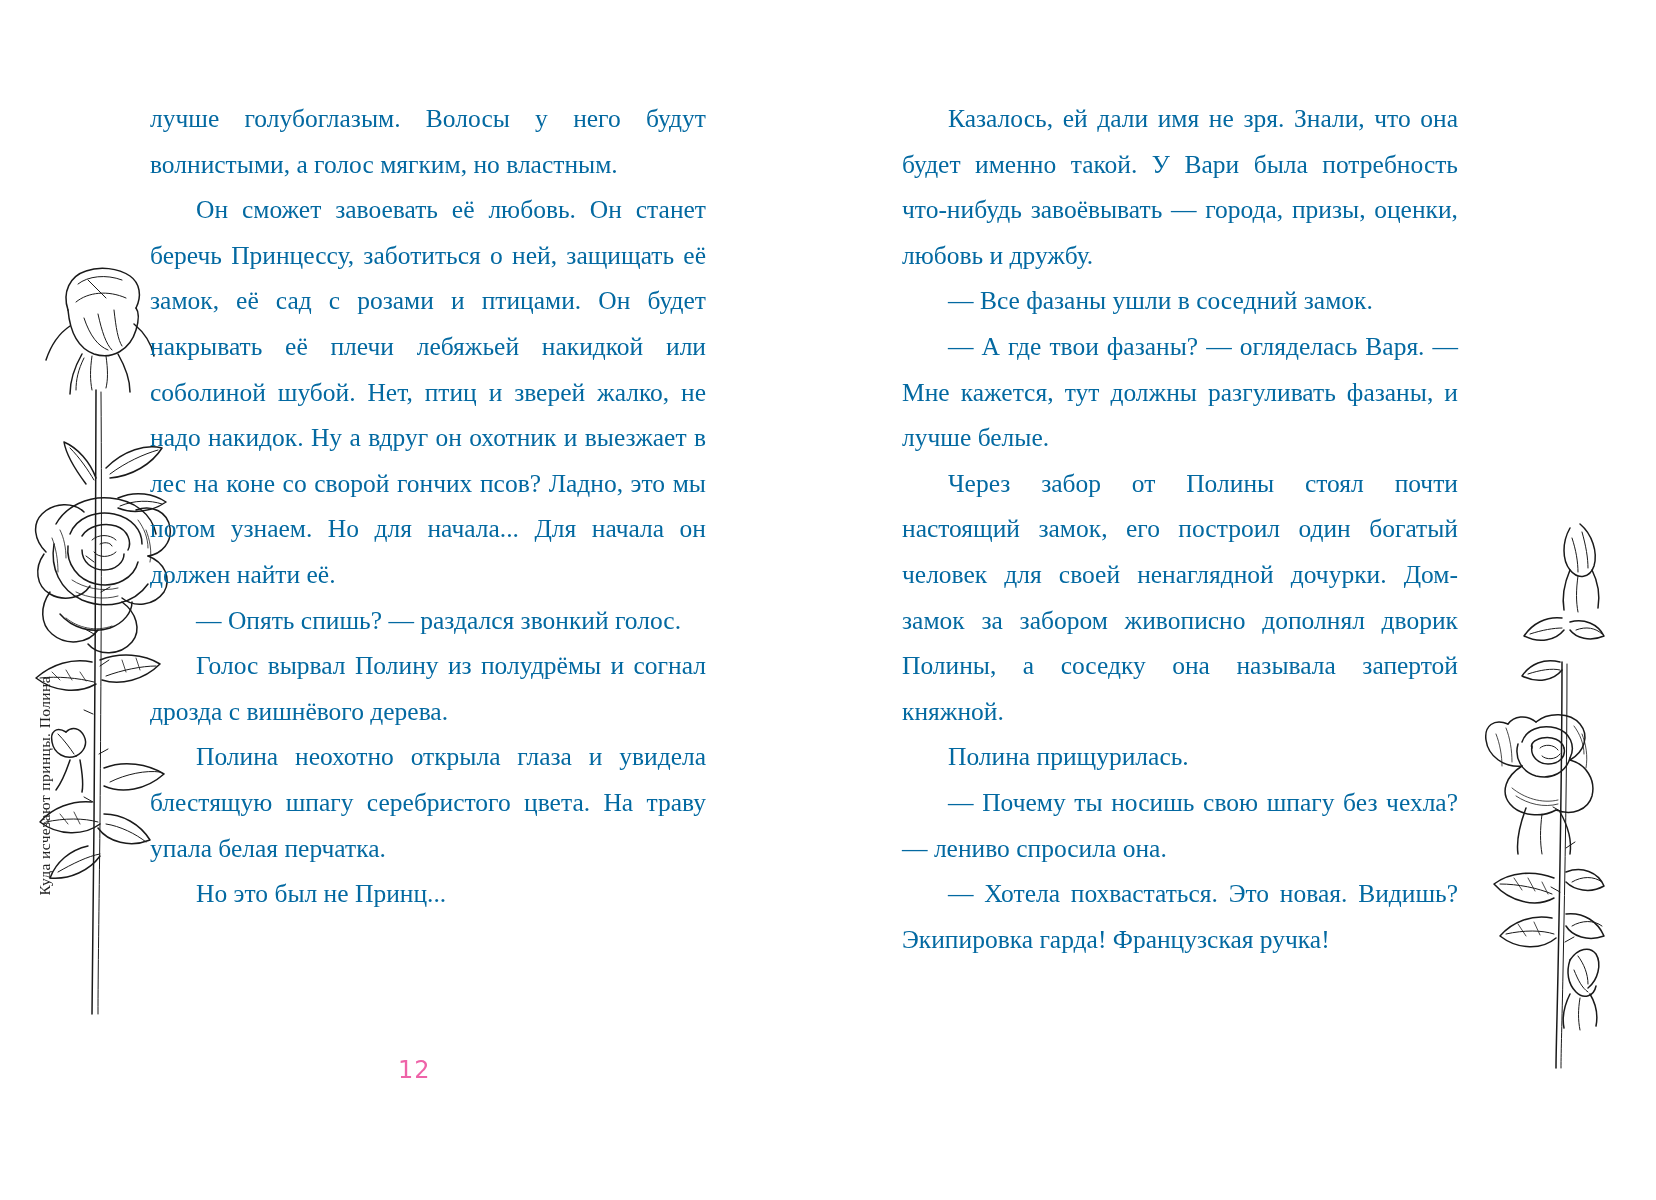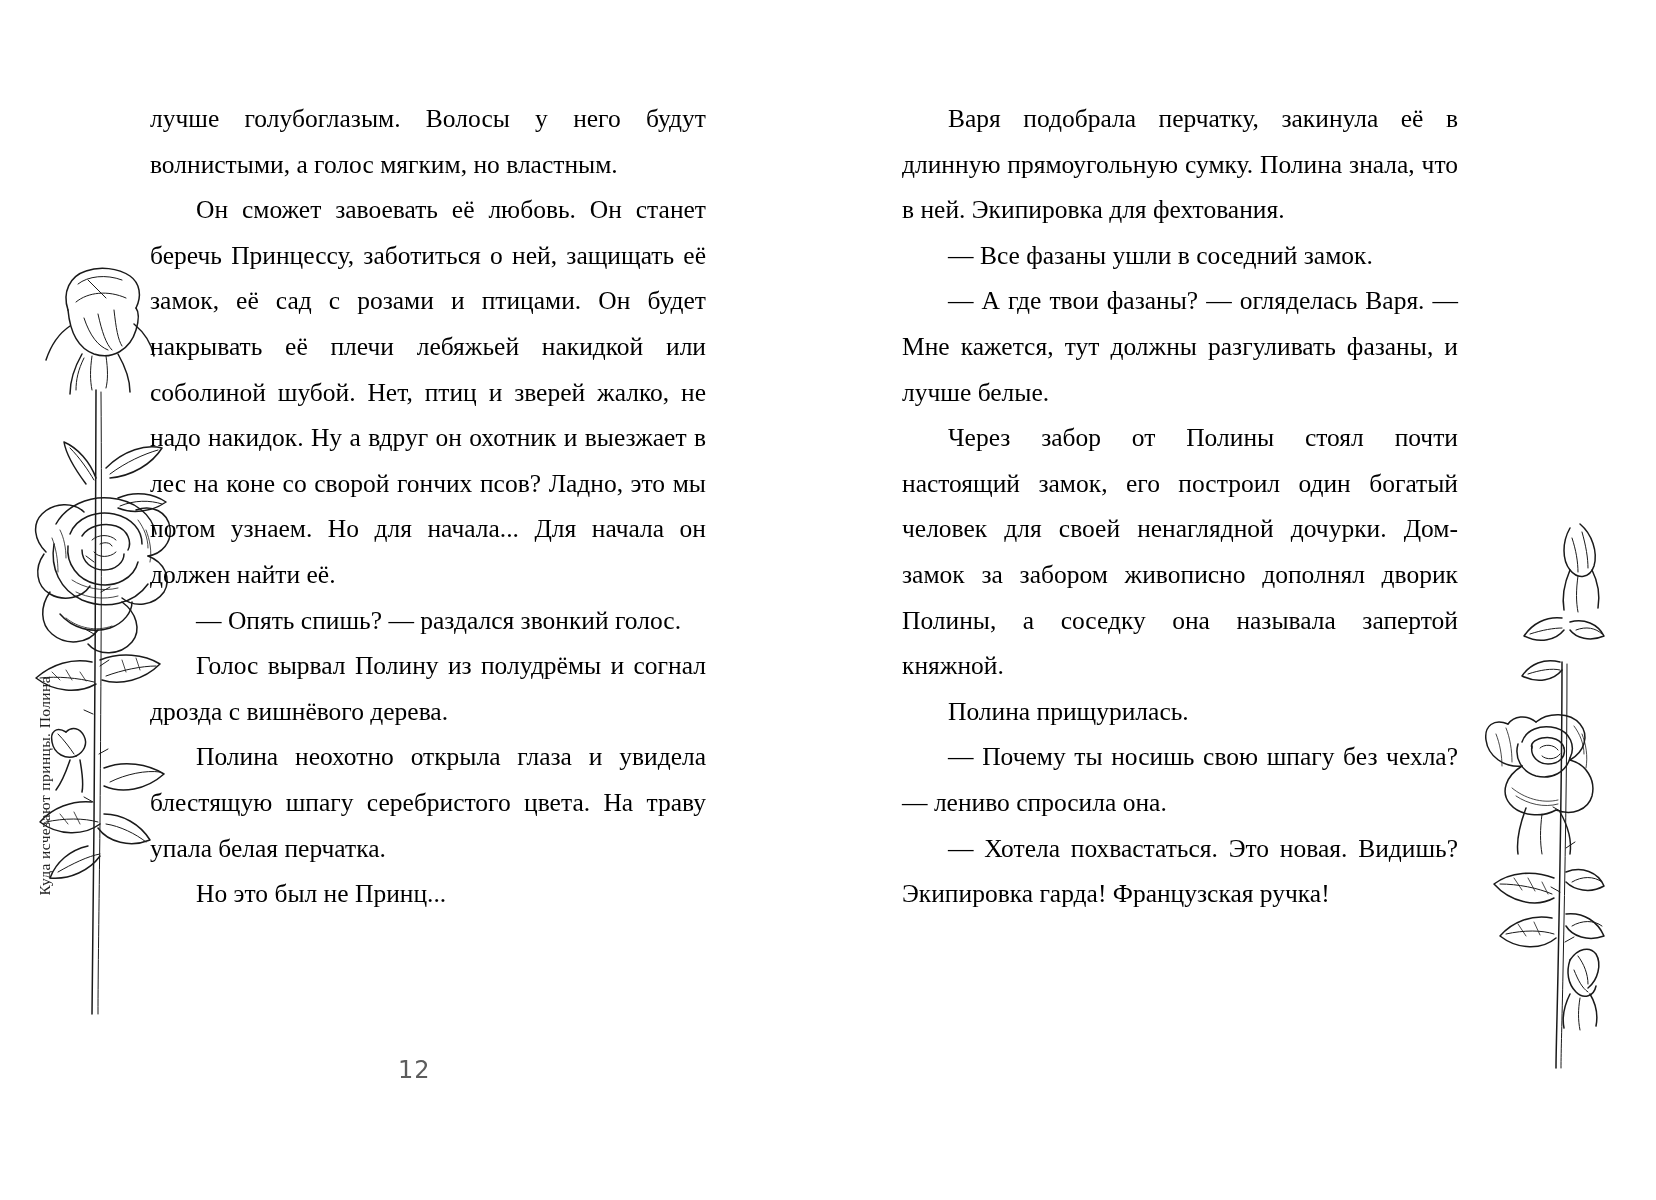--- a/index.html
+++ b/index.html
@@ -36,41 +36,41 @@
   .textcol {
     position: absolute;
     top: 96px;
     width: 556px;
     font-size: 25.5px;
     line-height: 45.6px;
     text-align: justify;
     text-justify: inter-word;
     -webkit-hyphens: none;
     hyphens: none;
-    color: #000000;
+    color: #0369a1;
   }
   .col-left  { left: 150px; }
   .col-right { left: 74px; }
 
   .textcol p {
     margin: 0;
     text-indent: 46px;
   }
   .textcol p.noindent { text-indent: 0; }
   .textcol p.gap-before { margin-top: 45.6px; }
 
   
   .textcol p { text-align-last: left; }
 
   
   .folio {
     position: absolute;
     font-family: "DejaVu Sans", sans-serif;
     font-size: 24px;
-    color: #404040;
+    color: #ec4899;
     letter-spacing: 1px;
     opacity: .85;
   }
   .folio-left  { left: 398px;  top: 1056px; }
 
   
   .running-title {
     position: absolute;
     left: 36px;
     top: 676px;
@@ -223,21 +223,21 @@
       <p>Полина неохотно открыла глаза и увидела блестящую шпагу серебристого цвета. На траву упала белая перчатка.</p>
       <p>Но это был не Принц...</p>
     </div>
 
     <div class="folio folio-left">12</div>
   </div>
 
   <div class="page page-right">
 
     <div class="textcol col-right">
-      <p>Варя подобрала перчатку, закинула её в длинную прямоугольную сумку. Полина знала, что в ней. Экипировка для фехтования.</p>
+      <p>Казалось, ей дали имя не зря. Знали, что она будет именно такой. У Вари была потребность что-нибудь завоёвывать — города, призы, оценки, любовь и дружбу.</p>
       <p>— Все фазаны ушли в соседний замок.</p>
       <p>— А где твои фазаны? — огляделась Варя. — Мне кажется, тут должны разгуливать фазаны, и лучше белые.</p>
       <p>Через забор от Полины стоял почти настоящий замок, его построил один богатый человек для своей ненаглядной дочурки. Дом-замок за забором живописно дополнял дворик Полины, а соседку она называла запертой княжной.</p>
       <p>Полина прищурилась.</p>
       <p>— Почему ты носишь свою шпагу без чехла? — лениво спросила она.</p>
       <p>— Хотела похвастаться. Это новая. Видишь? Экипировка гарда! Французская ручка!</p>
     </div>
 
   </div>
 

